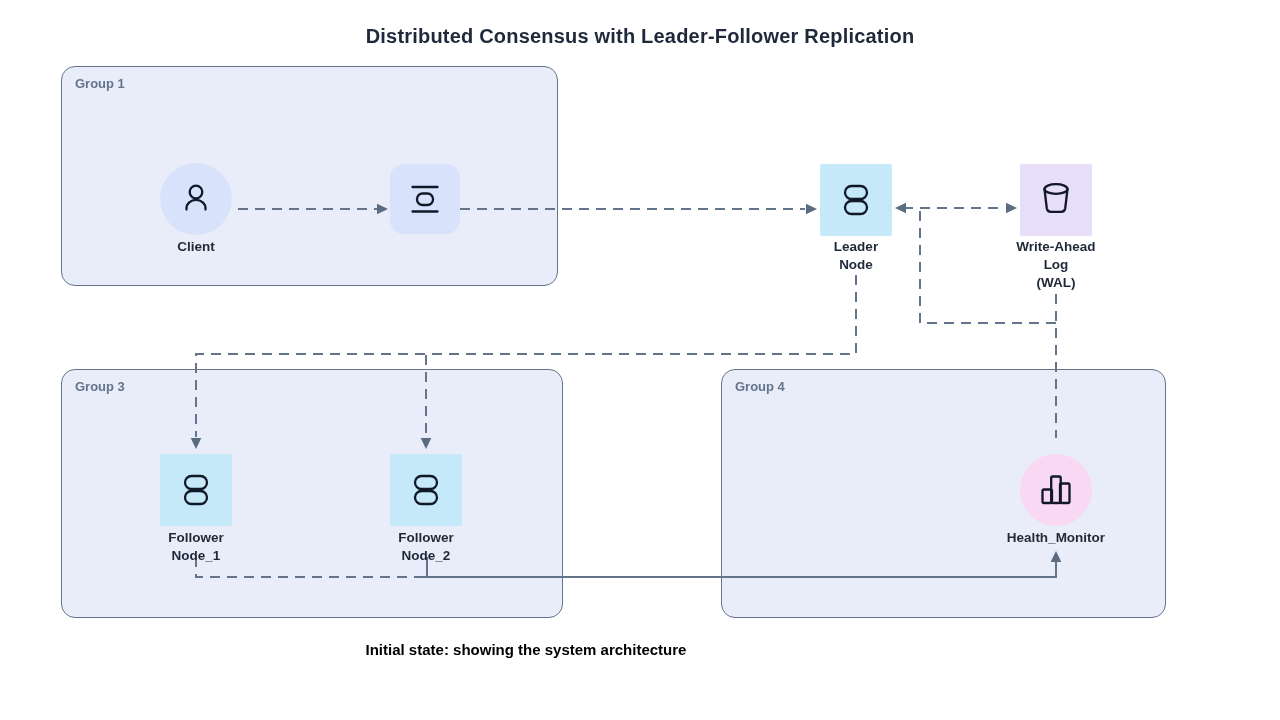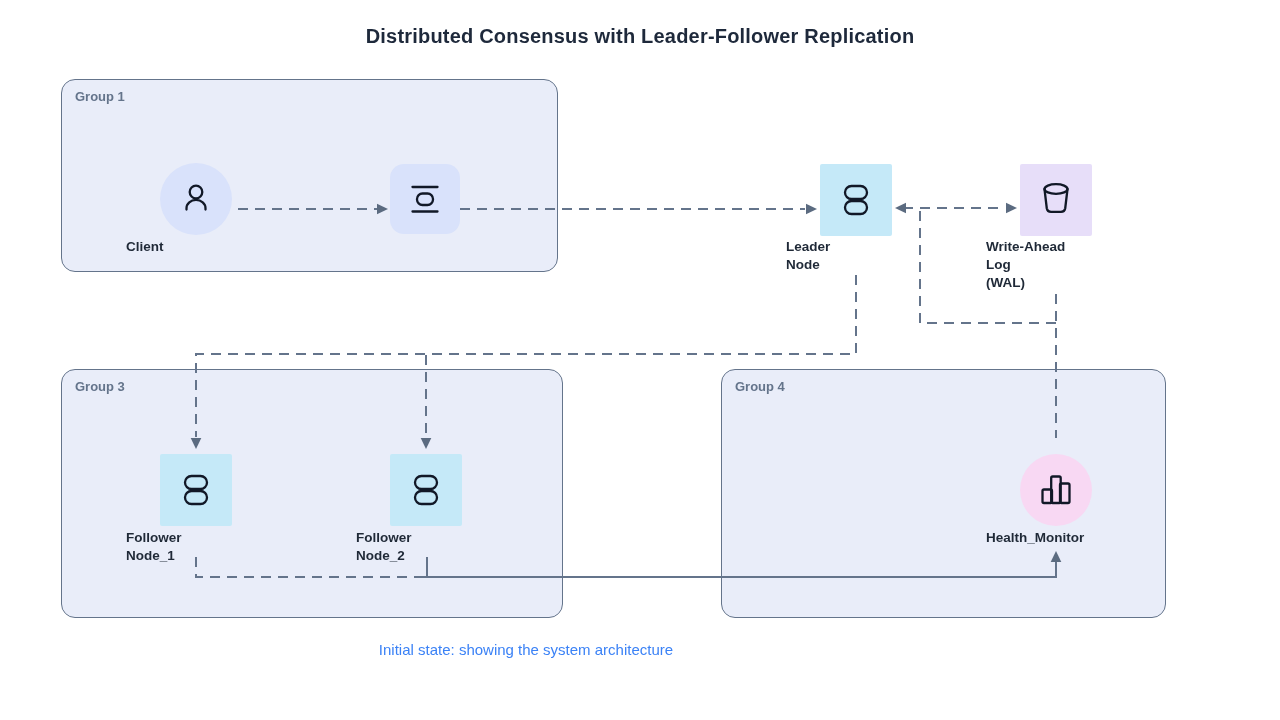--- a/index.html
+++ b/index.html
@@ -16,35 +16,35 @@
   .edges path { stroke:#64748b; stroke-width:2; fill:none; }
   .edges path.dash { stroke-dasharray:10 7; }
   .edges polygon { fill:#5b6b80; stroke:none; }
 
   .shape { position:absolute; display:flex; align-items:center; justify-content:center; box-sizing:border-box; }
   .shape.circle { border-radius:50%; }
   .shape.rsquare { border-radius:14px; }
   .shape.square { border-radius:2px; }
   .shape svg { stroke:#111827; stroke-width:2.3; fill:none; stroke-linecap:round; stroke-linejoin:round; }
 
-  .node-label { position:absolute; text-align:left; font-size:13.5px; font-weight:700;
+  .node-label { position:absolute; text-align:center; font-size:13.5px; font-weight:700;
                 color:#1f2937; line-height:18px; }
   .node-label span { display:block; }
 
   .caption { position:absolute; top:641px; left:0; width:1052px; text-align:center;
-             font-size:15px; font-weight:400; color:#3b82f6; }
+             font-size:15px; font-weight:700; color:#000000; }
 </style>
 </head>
 <body>
 
 <div class="canvas">
 
   <div class="title">Distributed Consensus with Leader-Follower Replication</div>
 
-  <div class="group" style="left:61px;top:79px;width:497px;height:193px">
+  <div class="group" style="left:61px;top:66px;width:497px;height:220px">
     <div class="group-label">Group 1</div>
   </div>
   <div class="group" style="left:61px;top:369px;width:502px;height:249px">
     <div class="group-label">Group 3</div>
   </div>
   <div class="group" style="left:721px;top:369px;width:445px;height:249px">
     <div class="group-label">Group 4</div>
   </div>
 
   <svg class="edges" width="1280" height="720" viewBox="0 0 1280 720">

